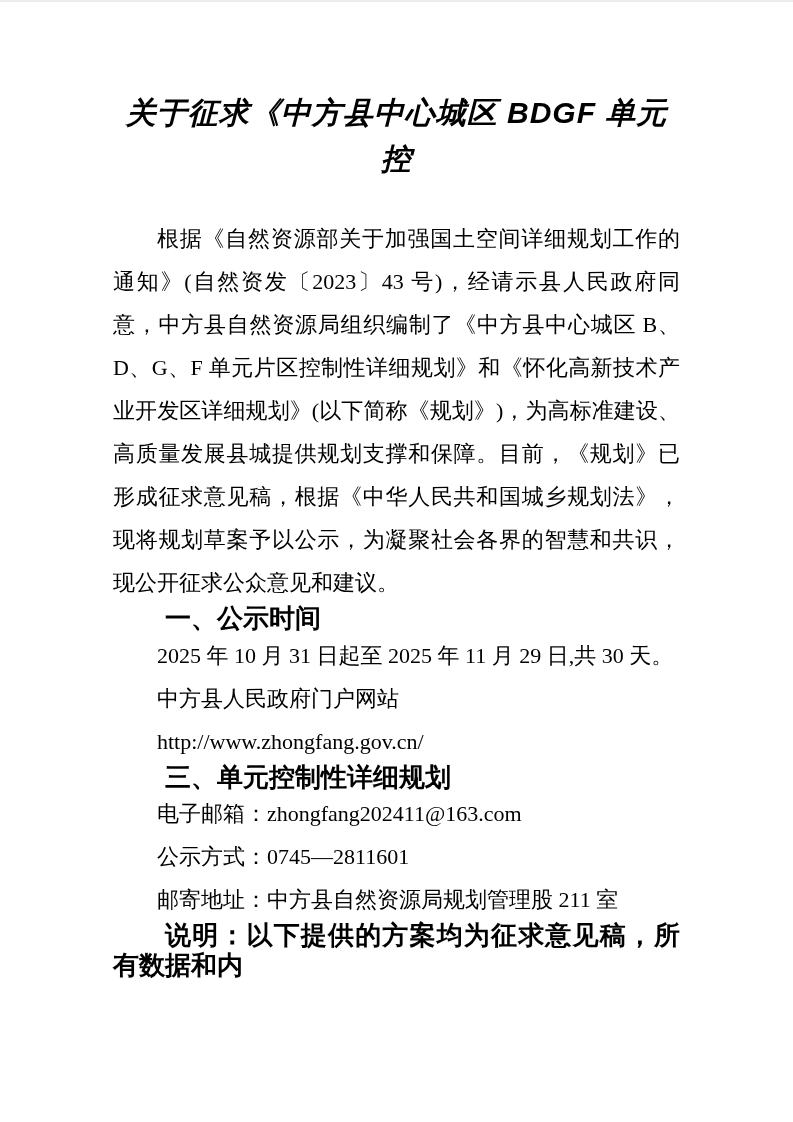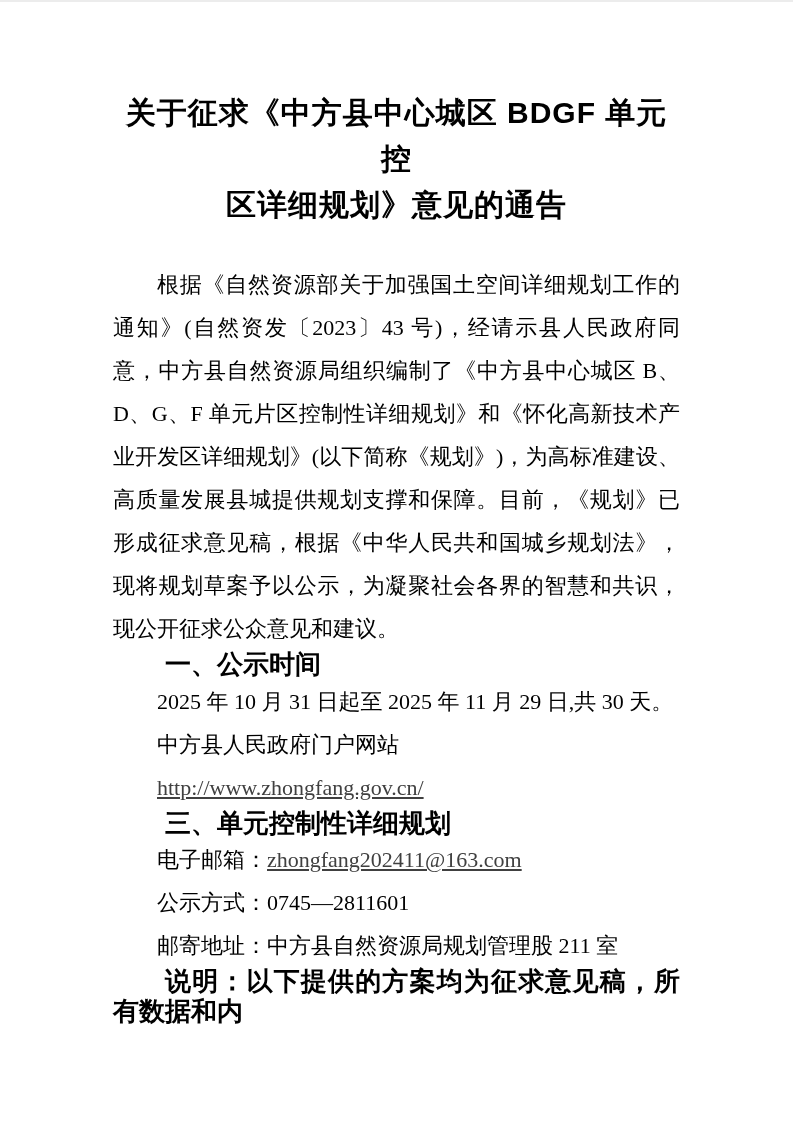--- a/index.html
+++ b/index.html
@@ -22,53 +22,52 @@
     padding: 88px 113px 0 113px;
   }
   .title {
     font-family: "Liberation Sans", "DejaVu Sans", sans-serif;
     font-weight: bold;
     font-size: 30px;
     line-height: 46px;
     text-align: center;
     margin: 0 0 35px 0;
     letter-spacing: 1px;
+    font-style: italic;
   }
   .title-line { display: block; }
   .para {
     font-family: "Liberation Serif", "DejaVu Serif", serif;
     font-size: 22px;
     line-height: 43px;
     margin: 0;
     text-align: justify;
     text-indent: 2em;
   }
   .heading, .note {
     font-family: "Liberation Sans", "DejaVu Sans", sans-serif;
     font-weight: bold;
     font-size: 26px;
     line-height: 29.5px;
     margin: 0;
     text-align: justify;
     text-indent: 2em;
   }
   .link {
-    color: #404040;
-    text-decoration: underline;
+    color: #000000;
     cursor: pointer;
   }
 </style>
 </head>
 <body>
 
 <div class="page">
 
   <h1 class="title">
     <span class="title-line">关于征求《中方县中心城区 BDGF 单元控</span>
-    <span class="title-line">区详细规划》意见的通告</span>
   </h1>
 
   <p class="para">根据《自然资源部关于加强国土空间详细规划工作的通知》(自然资发〔2023〕43 号)，经请示县人民政府同意，中方县自然资源局组织编制了《中方县中心城区 B、D、G、F 单元片区控制性详细规划》和《怀化高新技术产业开发区详细规划》(以下简称《规划》)，为高标准建设、高质量发展县城提供规划支撑和保障。目前，《规划》已形成征求意见稿，根据《中华人民共和国城乡规划法》，现将规划草案予以公示，为凝聚社会各界的智慧和共识，现公开征求公众意见和建议。</p>
 
   <p class="heading">一、公示时间</p>
   <p class="para">2025 年 10 月 31 日起至 2025 年 11 月 29 日,共 30 天。</p>
 
   <p class="para">中方县人民政府门户网站</p>
   <p class="para"><a class="link">http://www.zhongfang.gov.cn/</a></p>
 

